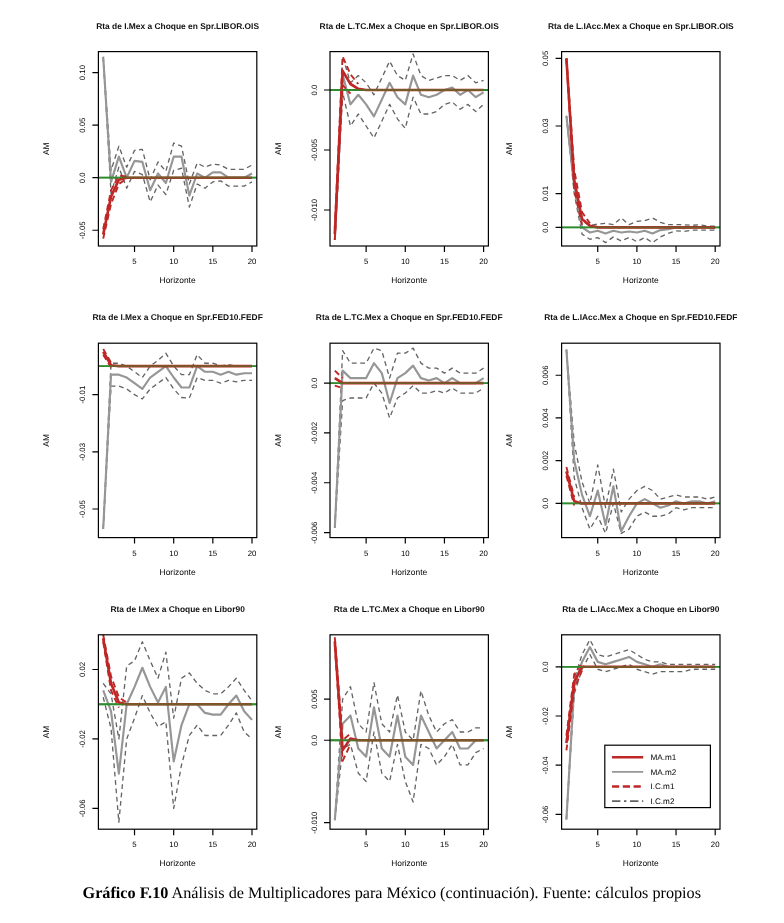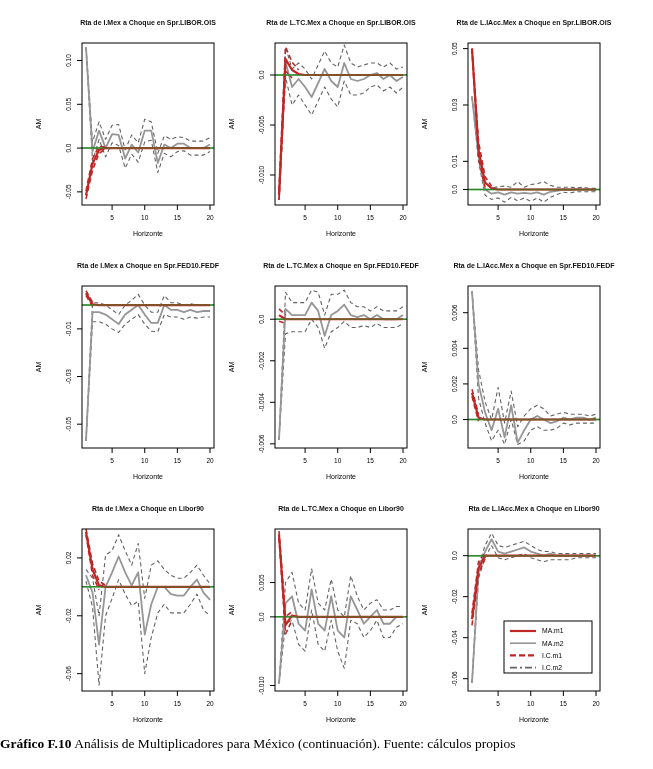--- a/index.html
+++ b/index.html
@@ -3,21 +3,21 @@
 <meta charset="utf-8">
 <style>
   html,body{margin:0;padding:0;background:#ffffff;}
   body{width:653px;height:769px;position:relative;font-family:"Liberation Sans",sans-serif;}
   .grid{position:absolute;left:27px;top:10px;width:579px;display:grid;
         grid-template-columns:repeat(3,193px);grid-auto-rows:243px;}
   .panel{position:relative;width:193px;height:243px;}
   .chart-title{position:absolute;top:9px;left:25px;width:192px;text-align:center;
         font-size:7px;font-weight:bold;color:#111;white-space:nowrap;}
   .plot-svg{position:absolute;left:0;top:0;width:193px;height:243px;}
-  .caption{position:absolute;top:736px;left:0;width:653px;
+  .caption{position:absolute;top:736px;left:0;width:653px;text-align:center;
         font-family:"Liberation Serif",serif;font-size:13.5px;color:#000;}
   .caption b{font-weight:bold;}
 </style>
 </head>
 <body>
 
 <div class="grid">
   <div class="panel">
     <div class="chart-title">Rta de I.Mex a Choque en Spr.LIBOR.OIS</div>
     <svg class="plot-svg" viewBox="0 0 193 243">

